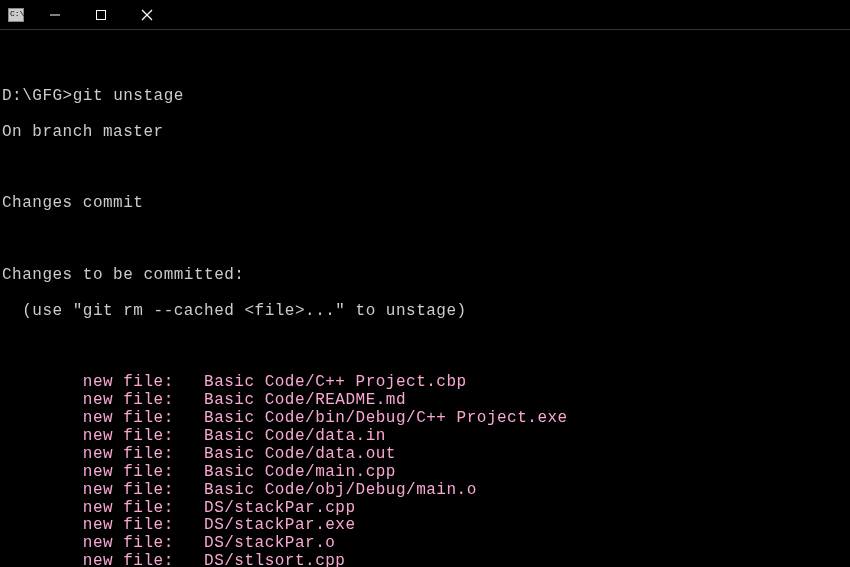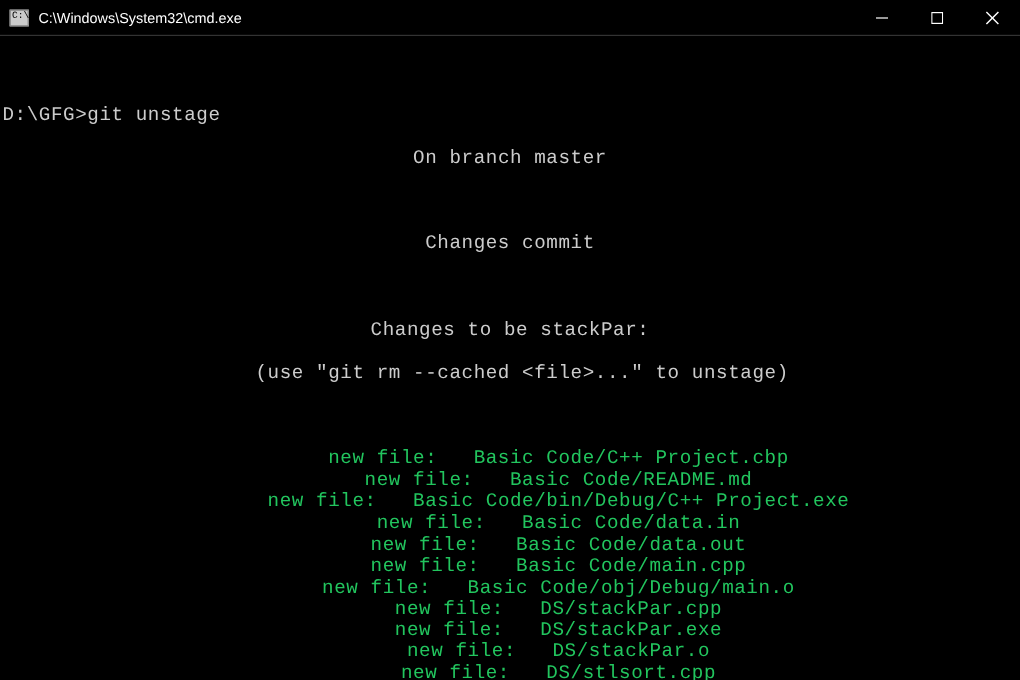--- a/index.html
+++ b/index.html
@@ -53,30 +53,29 @@
   .win-btn svg { stroke: #fff; fill: none; }
   .terminal {
     padding: 4px 2px;
     color: #ccc;
     line-height: 1.12;
     letter-spacing: 0.5px;
     white-space: pre;
     font-size: 16px;
   }
   .prompt-line { color: #ccc; }
-  .plain { color: #ccc; text-align: center; }
-  .file-row { color: #22c55e; text-align: center; }
+  .plain { color: #ccc; }
+  .file-row { color: #f9a8d4; }
   .indent-files { padding-left: 0; }
 </style>
 </head>
 <body>
 
 <div class="titlebar">
   <div class="titlebar-icon">C:\</div>
-  <div class="title-text">C:\Windows\System32\cmd.exe</div>
   <div class="window-controls">
     <div class="win-btn">
       <svg width="10" height="10">
           <line x1="0" y1="5" x2="10" y2="5" stroke-width="1"></line>
         </svg>
     </div>
     <div class="win-btn">
       <svg width="10" height="10">
           <rect x="0.5" y="0.5" width="9" height="9" stroke-width="1"></rect>
         </svg>
@@ -90,17 +89,17 @@
   </div>
 </div>
 
 <div class="terminal">
 <div class="plain">&nbsp;</div>
 <div class="prompt-line"><span>D:\GFG&gt;</span><span>git unstage</span></div>
 <div class="plain">On branch master</div>
 <div class="plain">&nbsp;</div>
 <div class="plain">Changes commit</div>
 <div class="plain">&nbsp;</div>
-<div class="plain">Changes to be stackPar:</div>
+<div class="plain">Changes to be committed:</div>
 <div class="plain">  (use "git rm --cached &lt;file&gt;..." to unstage)</div>
 <div class="plain">&nbsp;</div>
 <div id="file-list" class="indent-files"><div class="file-row">        new file:   Basic Code/C++ Project.cbp</div><div class="file-row">        new file:   Basic Code/README.md</div><div class="file-row">        new file:   Basic Code/bin/Debug/C++ Project.exe</div><div class="file-row">        new file:   Basic Code/data.in</div><div class="file-row">        new file:   Basic Code/data.out</div><div class="file-row">        new file:   Basic Code/main.cpp</div><div class="file-row">        new file:   Basic Code/obj/Debug/main.o</div><div class="file-row">        new file:   DS/stackPar.cpp</div><div class="file-row">        new file:   DS/stackPar.exe</div><div class="file-row">        new file:   DS/stackPar.o</div><div class="file-row">        new file:   DS/stlsort.cpp</div></div>
 </div>
 
 </body></html>

